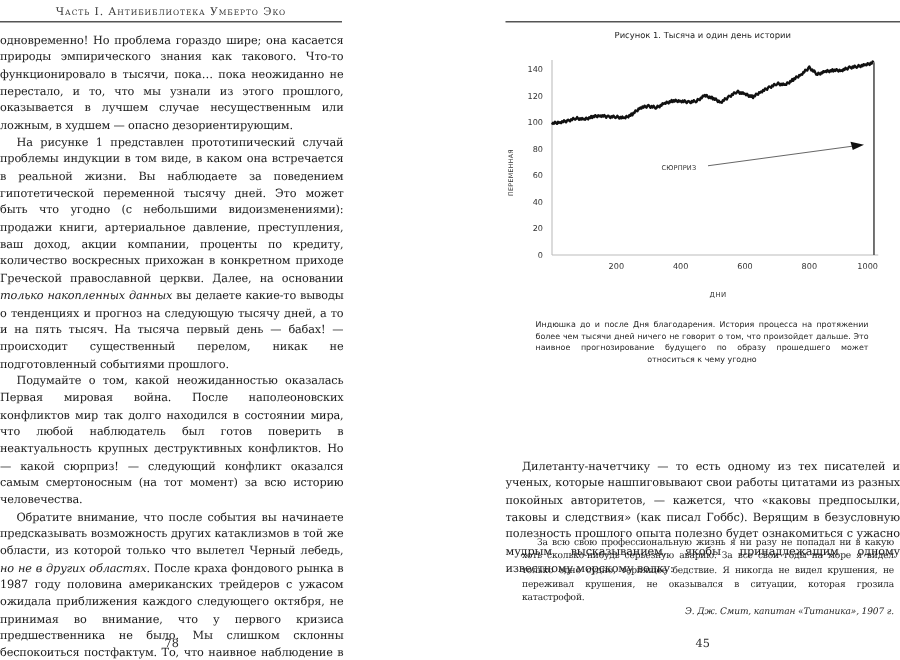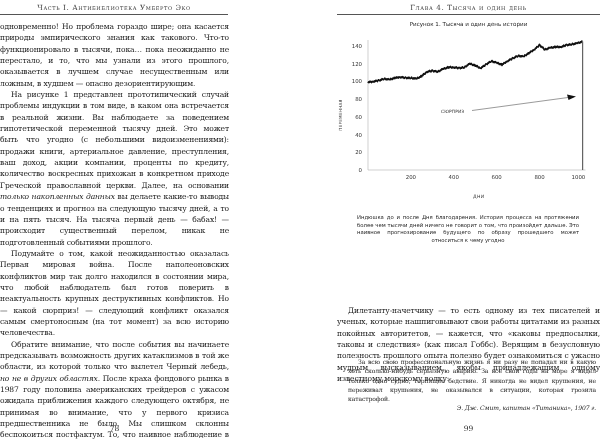--- a/index.html
+++ b/index.html
@@ -51,21 +51,20 @@
   <div class="body-text" id="left-body">
       <p class=""><span>одновременно! Но проблема гораздо шире; она касается природы эмпирического знания как такового. Что-то функционировало в тысячи, пока… пока неожиданно не перестало, и то, что мы узнали из этого прошлого, оказывается в лучшем случае несущественным или ложным, в худшем — опасно дезориентирующим.</span></p>
       <p class="indent"><span>На рисунке 1 представлен прототипический случай проблемы индукции в том виде, в каком она встречается в реальной жизни. Вы наблюдаете за поведением гипотетической переменной тысячу дней. Это может быть что угодно (с небольшими видоизменениями): продажи книги, артериальное давление, преступления, ваш доход, акции компании, проценты по кредиту, количество воскресных прихожан в конкретном приходе Греческой православной церкви. Далее, на основании </span><em>только накопленных данных</em><span> вы делаете какие-то выводы о тенденциях и прогноз на следующую тысячу дней, а то и на пять тысяч. На тысяча первый день — бабах! — происходит существенный перелом, никак не подготовленный событиями прошлого.</span></p>
       <p class="indent"><span>Подумайте о том, какой неожиданностью оказалась Первая мировая война. После наполеоновских конфликтов мир так долго находился в состоянии мира, что любой наблюдатель был готов поверить в неактуальность крупных деструктивных конфликтов. Но — какой сюрприз! — следующий конфликт оказался самым смертоносным (на тот момент) за всю историю человечества.</span></p>
       <p class="indent"><span>Обратите внимание, что после события вы начинаете предсказывать возможность других катаклизмов в той же области, из которой только что вылетел Черный лебедь, </span><em>но не в других областях</em><span>. После краха фондового рынка в 1987 году половина американских трейдеров с ужасом ожидала приближения каждого следующего октября, не принимая во внимание, что у первого кризиса предшественника не было. Мы слишком склонны беспокоиться постфактум. То, что наивное наблюдение в прошлом мы принимаем за нечто окончательное и показательное для будущего, — это единственная причина нашей неспособности понять Черного лебедя.</span></p>
     </div>
   <div class="folio">78</div>
 </div>
 
 <div class="page page-right">
-  <div class="running-head">Глава 4. Тысяча и один день</div>
   <div class="rule"></div>
   <div class="fig-title">Рисунок 1. Тысяча и один день истории</div>
   <svg id="chart" viewBox="0 0 300 440">
       <line x1="68" y1="170" x2="285.5" y2="170" stroke="#bbb" stroke-width="0.7"></line>
       <line x1="68" y1="170" x2="68" y2="40" stroke="#bbb" stroke-width="0.7"></line>
       <text x="62" y="172" font-size="5.4" text-anchor="end" fill="#333">0</text>
       <text x="62" y="154.28571428571428" font-size="5.4" text-anchor="end" fill="#333">20</text>
       <text x="62" y="136.57142857142858" font-size="5.4" text-anchor="end" fill="#333">40</text>
       <text x="62" y="118.85714285714286" font-size="5.4" text-anchor="end" fill="#333">60</text>
       <text x="62" y="101.14285714285715" font-size="5.4" text-anchor="end" fill="#333">80</text>
@@ -86,14 +85,14 @@
       <polygon points="276,96.5 267,94.5 268.5,100" fill="#111"></polygon>
     </svg>
   <div class="caption">Индюшка до и после Дня благодарения. История процесса на протяжении более чем тысячи дней ничего не говорит о том, что произойдет дальше. Это наивное прогнозирование будущего по образу прошедшего может относиться к чему угодно</div>
   <div class="right-text">
     <p>Дилетанту-начетчику — то есть одному из тех писателей и ученых, которые нашпиговывают свои работы цитатами из разных покойных авторитетов, — кажется, что «каковы предпосылки, таковы и следствия» (как писал Гоббс). Верящим в безусловную полезность прошлого опыта полезно будет ознакомиться с ужасно мудрым высказыванием, якобы принадлежащим одному известному морскому волку:</p>
   </div>
   <div class="quote">
     <p>За всю свою профессиональную жизнь я ни разу не попадал ни в какую хоть сколько-нибудь серьезную аварию. За все свои годы на море я видел только одно судно, терпящее бедствие. Я никогда не видел крушения, не переживал крушения, не оказывался в ситуации, которая грозила катастрофой.</p>
     <div class="attrib">Э. Дж. Смит, капитан «Титаника», 1907 г.</div>
   </div>
-  <div class="folio">99</div>
+  <div class="folio">45</div>
 </div>
 
 </body></html>

